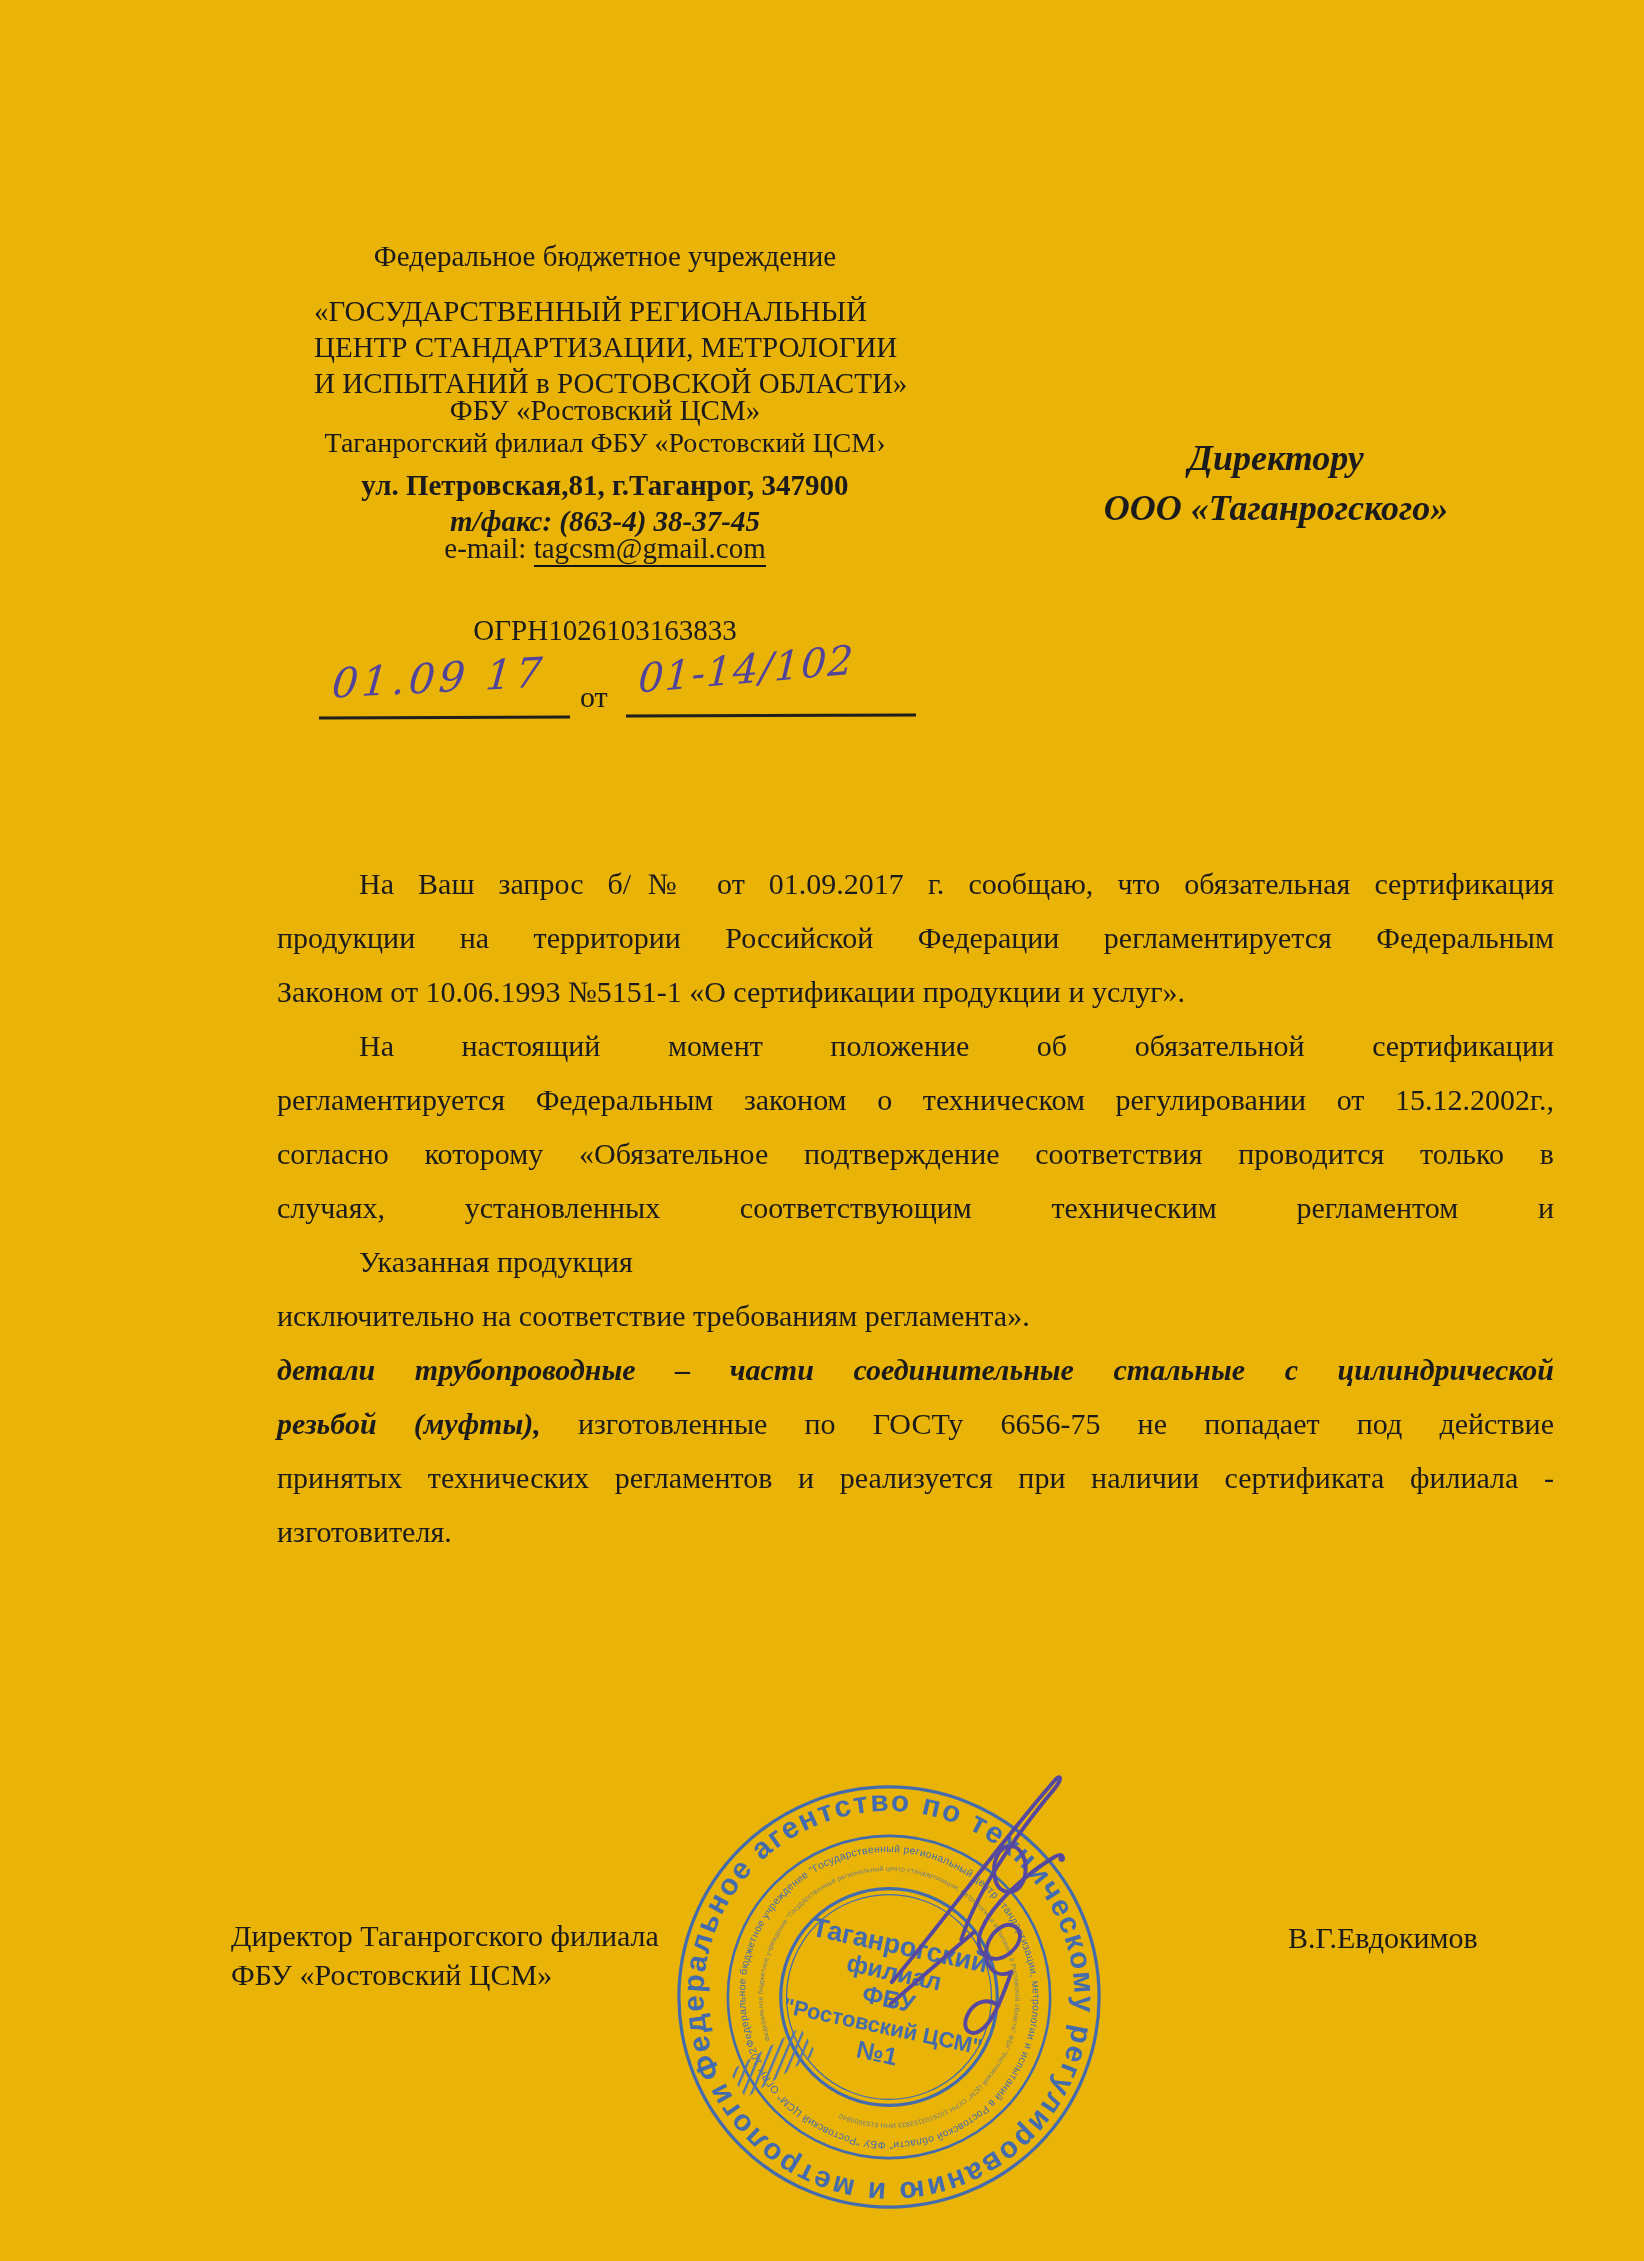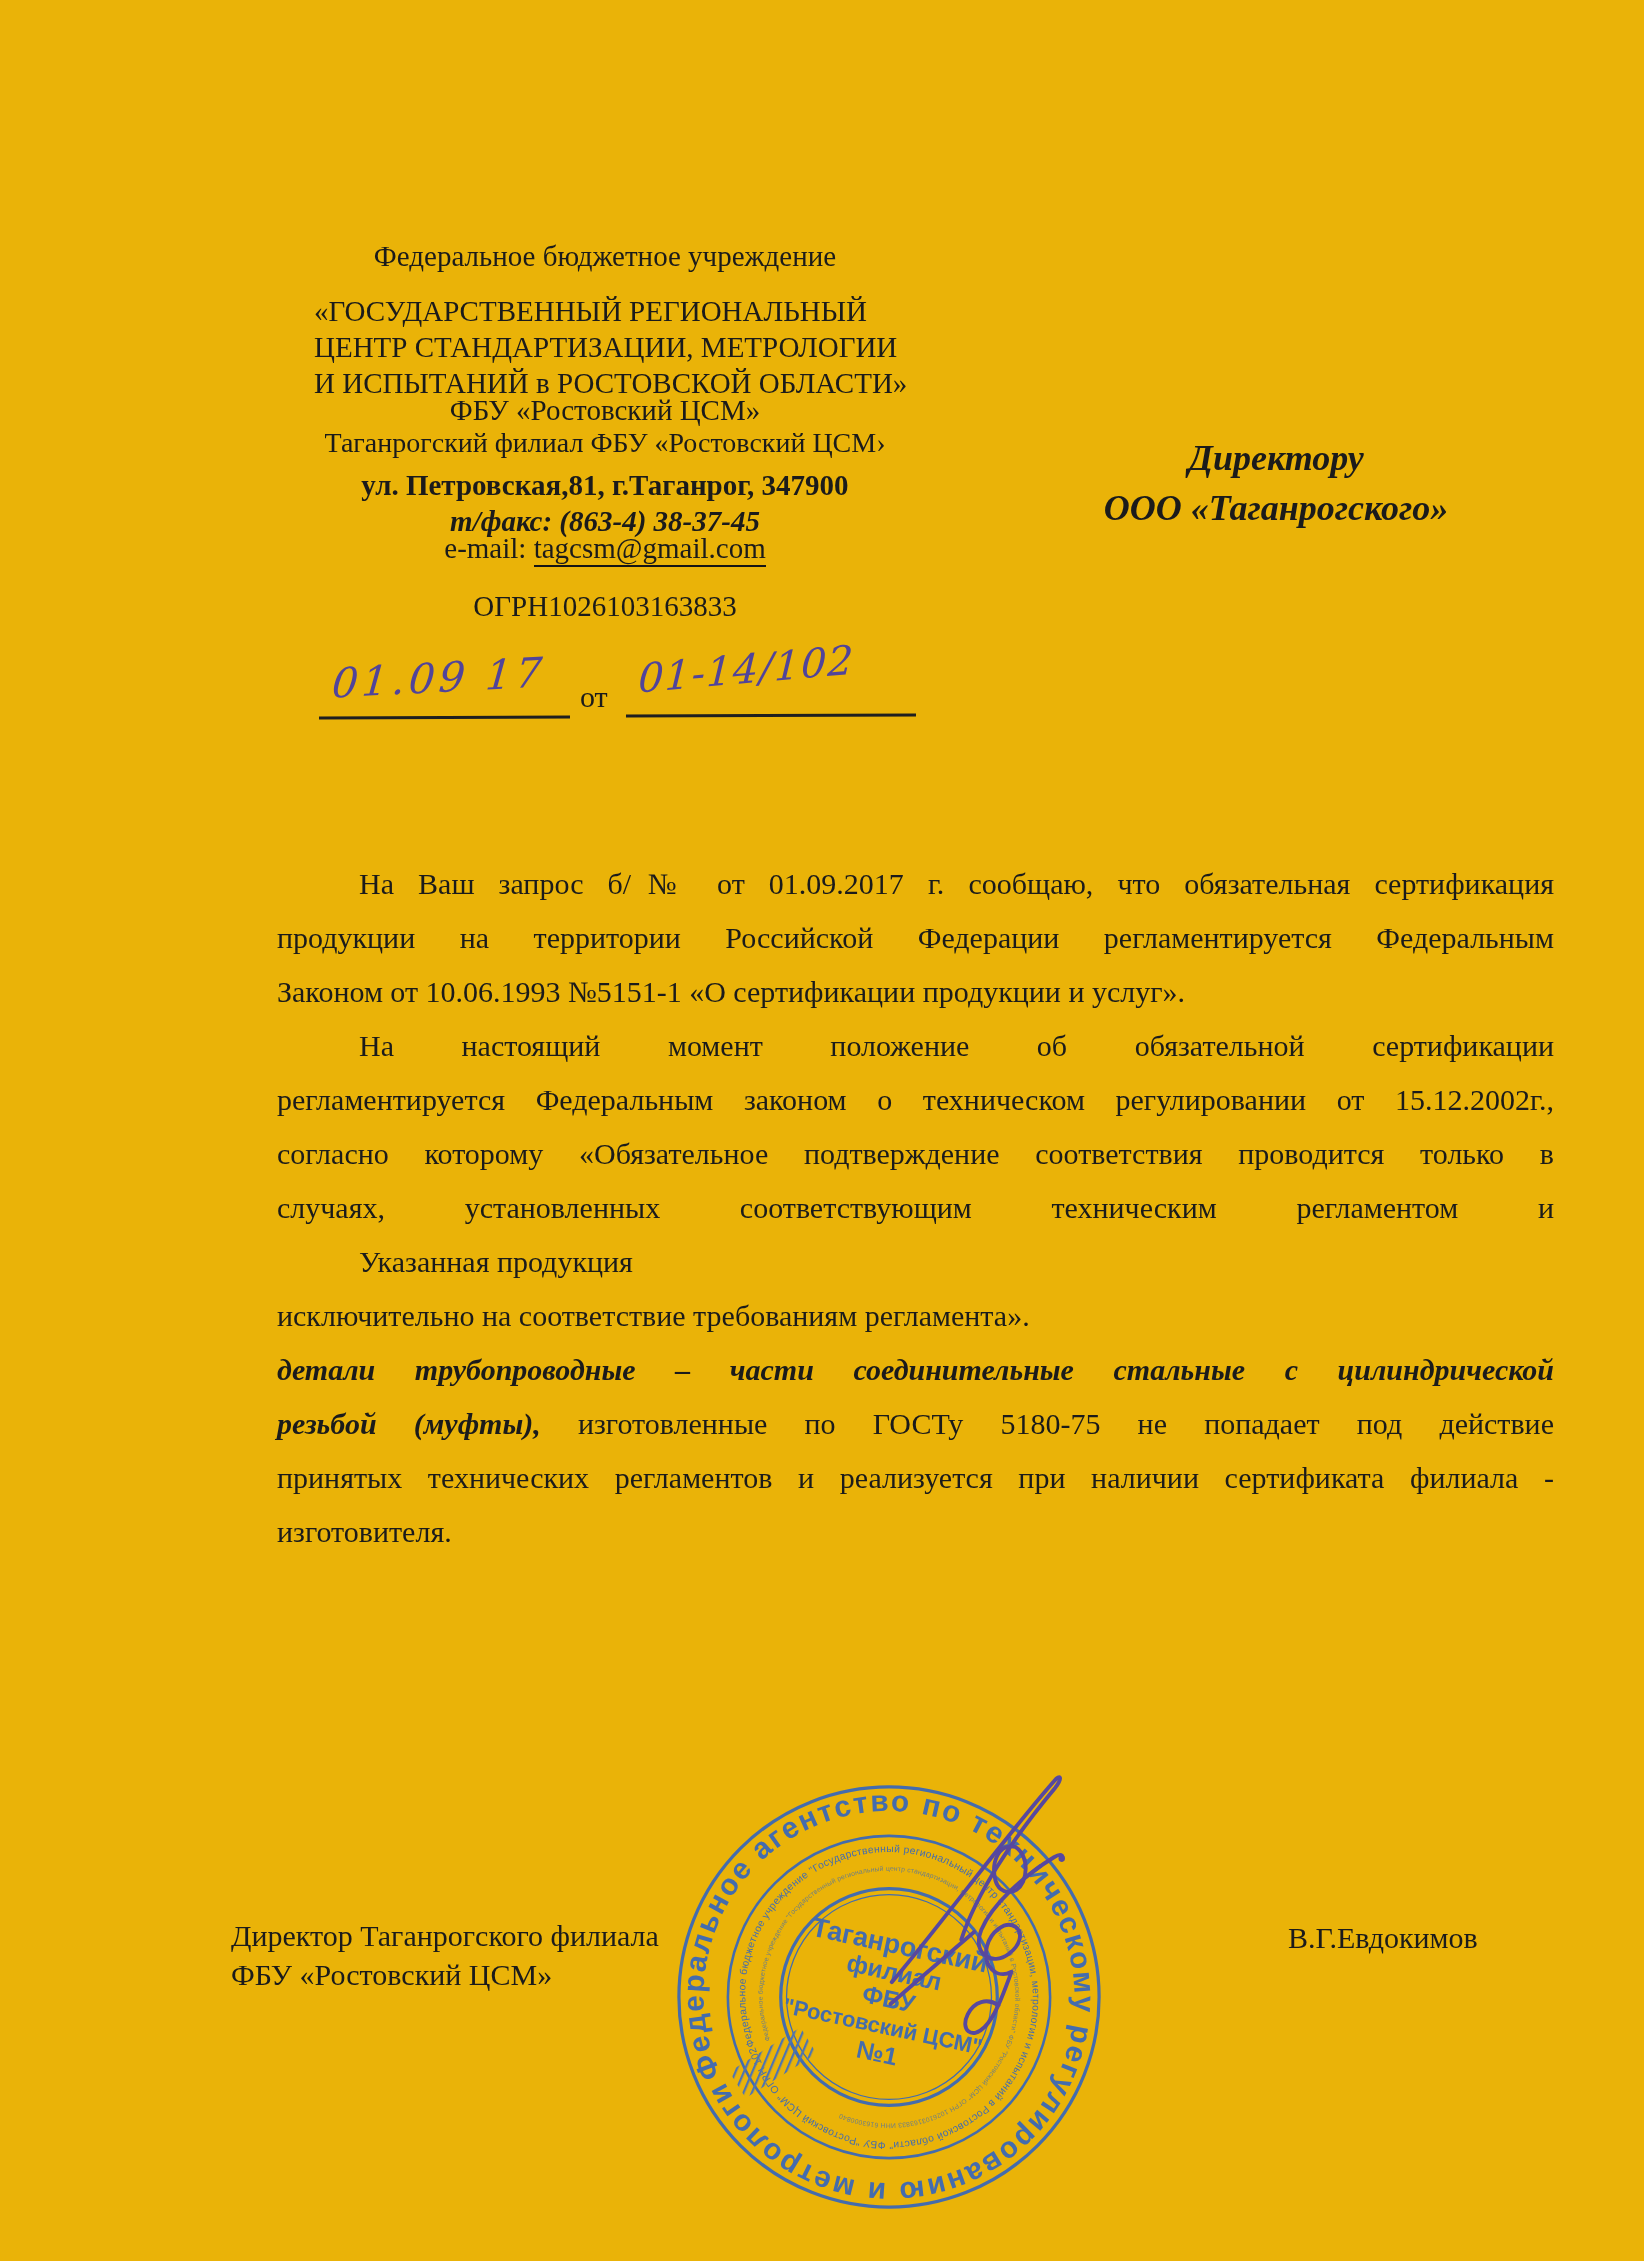--- a/index.html
+++ b/index.html
@@ -15,21 +15,21 @@
   
   .org-col{left:283px;width:644px;}
   .org-type{top:240px;font-size:29px;}
   .caps{font-size:29px;line-height:36px;left:314px;width:644px;text-align:left;top:293px;}
   .org-short{top:394px;font-size:29px;}
   .branch{top:427px;font-size:28px;}
   .addr{top:461px;font-size:29px;}
   .phone{top:497px;font-size:29px;font-style:italic;}
   .email{top:532px;font-size:29px;}
   .email .lnk{border-bottom:2.6px solid #151515;padding-bottom:0.6px;}
-  .ogrn{top:590px;font-size:29px;}
+  .ogrn{top:614px;font-size:29px;}
 
   
   .recip{left:1044px;top:433px;width:464px;text-align:center;font-size:36px;font-weight:bold;font-style:italic;line-height:50px;}
 
   
   .hand{font-family:"DejaVu Serif", serif;font-style:italic;color:#51449a;}
   .hand-date{left:332px;top:654px;font-size:41px;transform:rotate(-3deg) skewX(-8deg);letter-spacing:3.9px;}
   .hand-num{left:638px;top:646px;font-size:40px;transform:rotate(-5deg) skewX(-8deg);letter-spacing:1.3px;}
   .ot-label{left:580px;top:680px;font-size:30px;}
   .uline{height:0;border-bottom:3.2px solid #1f1f1f;}
@@ -88,21 +88,21 @@
       <div class="body-line indent"><span>На Ваш запрос  б/№ от 01.09.2017 г. сообщаю, что обязательная сертификация</span></div>
       <div class="body-line"><span>продукции на территории Российской Федерации регламентируется Федеральным</span></div>
       <div class="body-line last"><span>Законом от 10.06.1993 №5151-1 «О сертификации продукции и услуг».</span></div>
       <div class="body-line indent"><span>На настоящий момент положение об обязательной сертификации</span></div>
       <div class="body-line"><span>регламентируется Федеральным законом о техническом регулировании от 15.12.2002г.,</span></div>
       <div class="body-line"><span>согласно которому «Обязательное подтверждение соответствия проводится только в</span></div>
       <div class="body-line"><span>случаях, установленных соответствующим техническим регламентом и</span></div>
       <div class="body-line last indent"><span>Указанная продукция</span></div>
       <div class="body-line last"><span>исключительно на соответствие требованиям регламента».</span></div>
       <div class="body-line"><span class="b i">детали трубопроводные – части соединительные стальные с цилиндрической</span></div>
-      <div class="body-line"><span class="b i">резьбой (муфты),</span><span> изготовленные по ГОСТу 5180-75 не попадает под действие</span></div>
+      <div class="body-line"><span class="b i">резьбой (муфты),</span><span> изготовленные по ГОСТу 6656-75 не попадает под действие</span></div>
       <div class="body-line"><span>принятых технических регламентов и реализуется при наличии сертификата филиала -</span></div>
       <div class="body-line last"><span>изготовителя.</span></div>
     </div>
 
   <div class="abs sig-pos">
     <div>Директор Таганрогского филиала</div>
     <div>ФБУ «Ростовский ЦСМ»</div>
   </div>
   <div class="abs sig-name">В.Г.Евдокимов</div>
 

